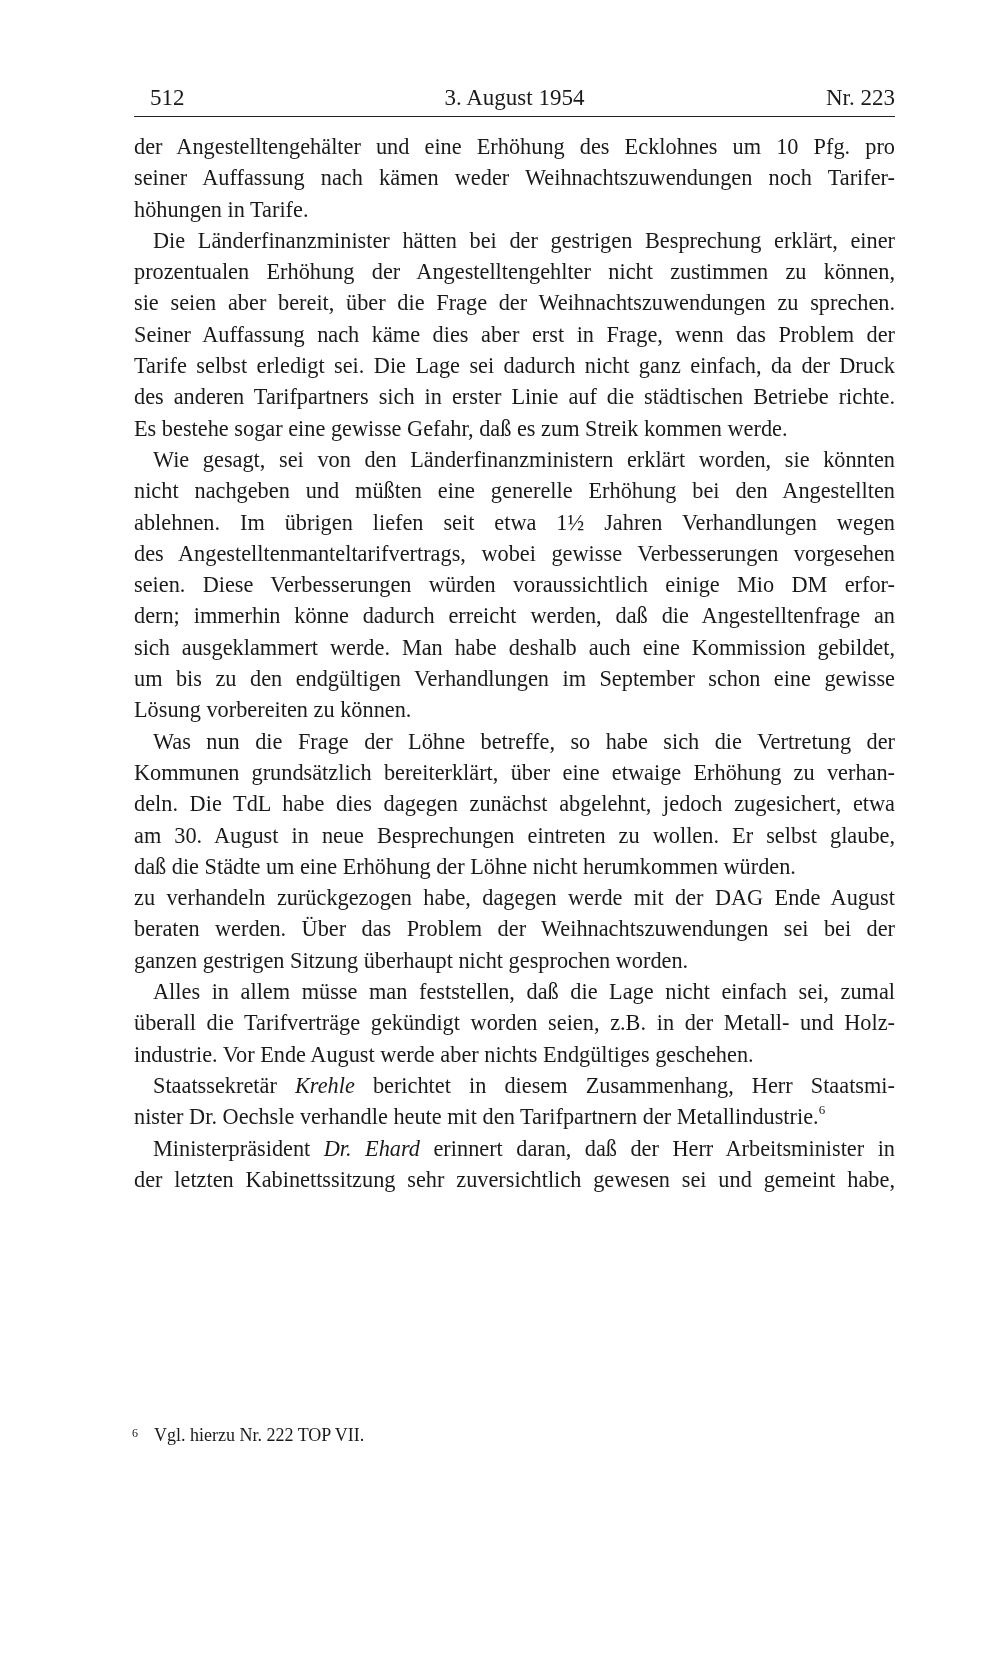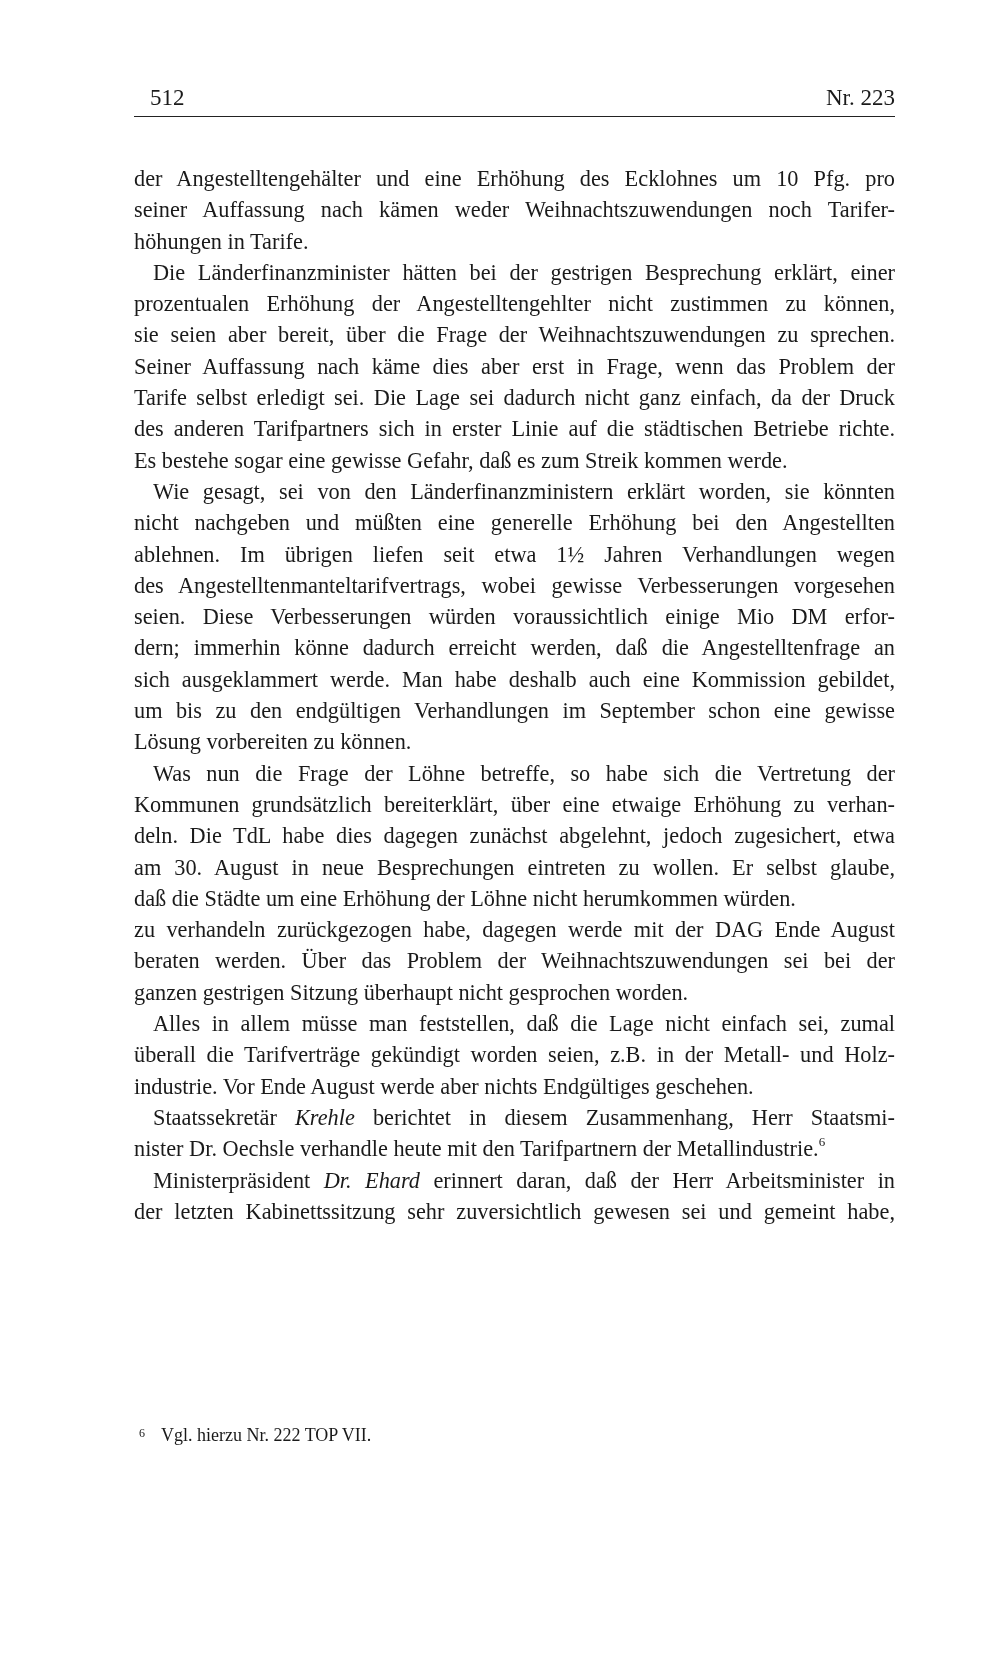--- a/index.html
+++ b/index.html
@@ -4,35 +4,36 @@
 <style>
   html, body { margin: 0; padding: 0; background: #ffffff; }
   body { width: 1000px; height: 1666px; position: relative; overflow: hidden;
          font-family: "Liberation Serif", "DejaVu Serif", serif; color: #1a1a1a; }
   .header { position: absolute; left: 134px; top: 84px; width: 761px; height: 32px;
             border-bottom: 1.4px solid #222; font-size: 23px; }
   .header span { position: absolute; top: 0; line-height: 28px; }
   .hdr-left { left: 16px; }
   .hdr-center { left: 0; right: 0; text-align: center; }
   .hdr-right { right: 0; }
-  .body-text { position: absolute; left: 134px; top: 131px; width: 761px; margin-top: 32px; }
+  .body-text { position: absolute; left: 134px; top: 131px; width: 761px; }
   .line { font-size: 22.3px; line-height: 31.3px; height: 31.3px; white-space: nowrap;
           text-align: justify; text-align-last: justify; }
   .line.last { text-align-last: left; }
   .line.indent { padding-left: 19px; }
   .line i { font-style: italic; }
   sup { font-size: 13px; vertical-align: top; line-height: 1; position: relative; top: 2px; }
-  .footnote { position: absolute; left: 139px; top: 1423px; font-size: 18px; line-height: 24px; }
+  .footnote { position: absolute; left: 132px; top: 1423px; font-size: 18px; line-height: 24px; }
   .fn-mark { font-size: 12px; vertical-align: top; position: relative; top: -2px; margin-right: 16px; }
 </style>
 </head>
 <body>
 
 <div class="header">
   <span class="hdr-left">512</span>
+  <span class="hdr-center">3. August 1954</span>
   <span class="hdr-right">Nr. 223</span>
 </div>
 
 <div class="body-text" id="body-text">
     <div>
       <div class="line">der Angestelltengehälter und eine Erhöhung des Ecklohnes um 10 Pfg. pro</div>
       <div class="line">seiner Auffassung nach kämen weder Weihnachtszuwendungen noch Tarifer-</div>
       <div class="line last">höhungen in Tarife.</div>
     </div>
     <div>

